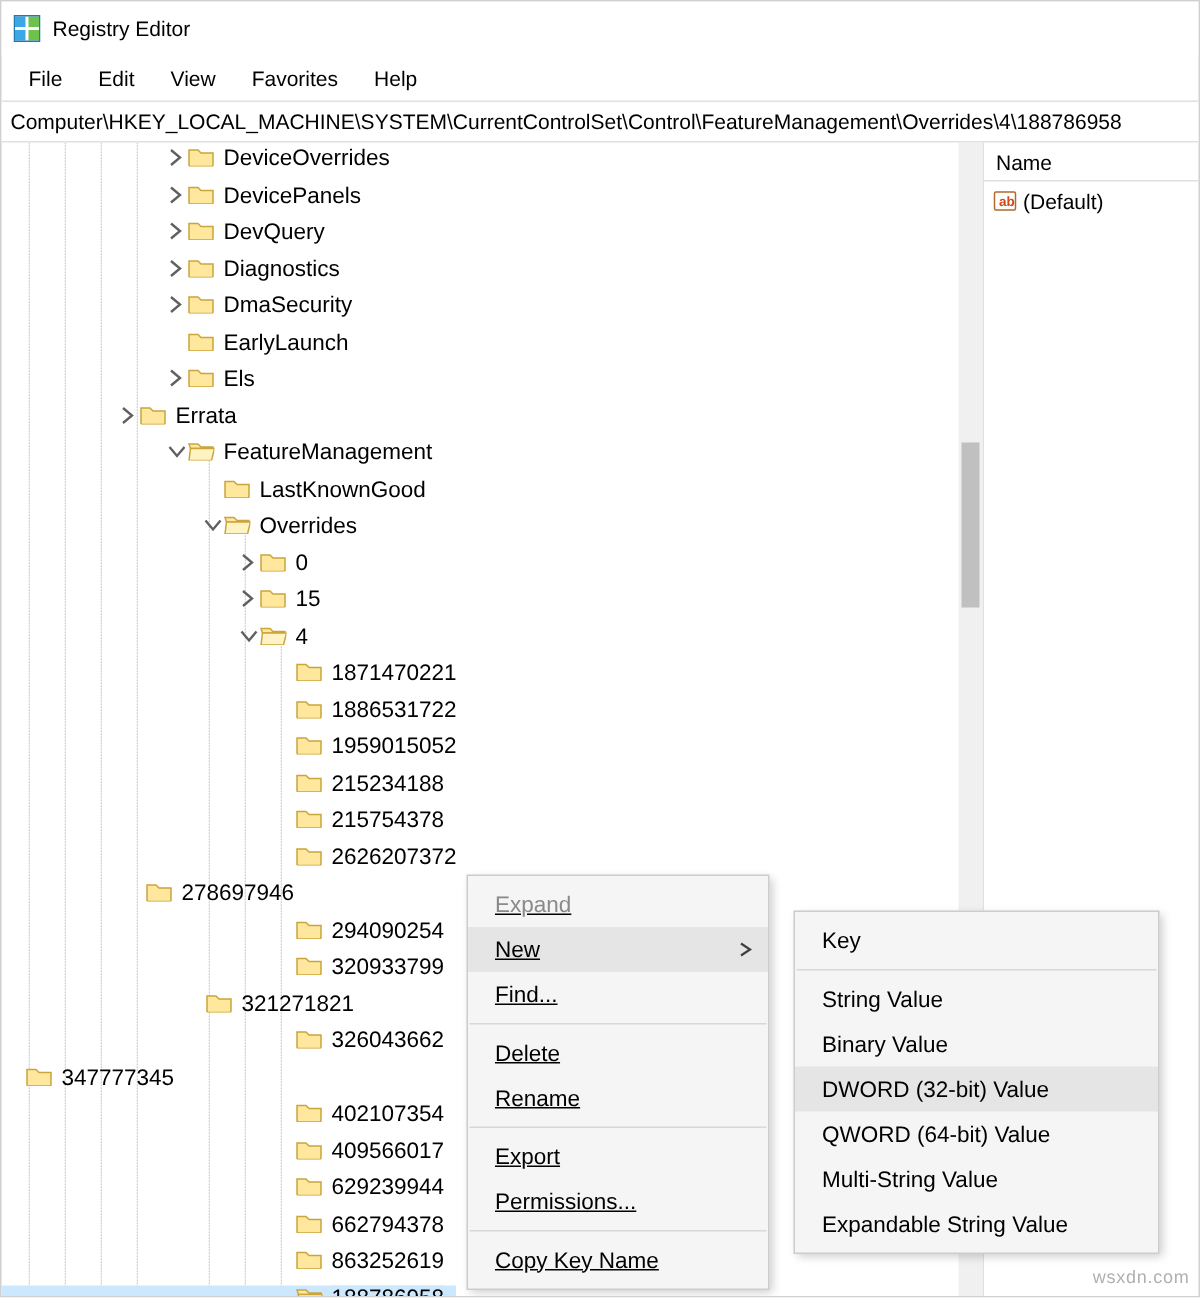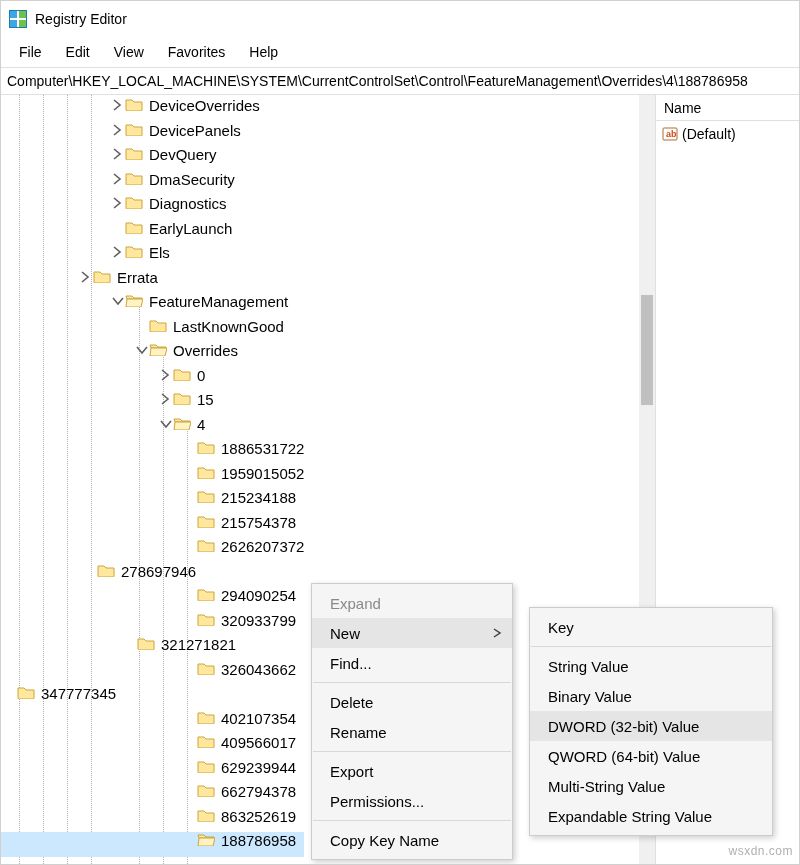--- a/index.html
+++ b/index.html
@@ -159,34 +159,34 @@
             <span class="expander">
                 <svg width="14" height="14">
                   <use href="#chev-r"></use>
                 </svg>
               </span>
             <span class="folder-icon">
                 <svg width="18" height="14" viewBox="0 0 18 14">
                   <use href="#folder-closed"></use>
                 </svg>
               </span>
+            <span class="node-label">Diagnostics</span>
+          </div>
+          <div class="node" style="padding-left:108px">
+            <span class="expander">
+                <svg width="14" height="14">
+                  <use href="#chev-r"></use>
+                </svg>
+              </span>
+            <span class="folder-icon">
+                <svg width="18" height="14" viewBox="0 0 18 14">
+                  <use href="#folder-closed"></use>
+                </svg>
+              </span>
             <span class="node-label">DmaSecurity</span>
-          </div>
-          <div class="node" style="padding-left:108px">
-            <span class="expander">
-                <svg width="14" height="14">
-                  <use href="#chev-r"></use>
-                </svg>
-              </span>
-            <span class="folder-icon">
-                <svg width="18" height="14" viewBox="0 0 18 14">
-                  <use href="#folder-closed"></use>
-                </svg>
-              </span>
-            <span class="node-label">Diagnostics</span>
           </div>
           <div class="node" style="padding-left:108px">
             <span class="expander" style="visibility:hidden">
                 <svg width="14" height="14"></svg>
               </span>
             <span class="folder-icon">
                 <svg width="18" height="14" viewBox="0 0 18 14">
                   <use href="#folder-closed"></use>
                 </svg>
               </span>
@@ -290,20 +290,31 @@
                 </svg>
               </span>
             <span class="folder-icon">
                 <svg width="18" height="14" viewBox="0 0 18 14">
                   <use href="#folder-open"></use>
                 </svg>
               </span>
             <span class="node-label">4</span>
           </div>
 
+          <div class="node" style="padding-left:180px">
+              <span class="expander" style="visibility:hidden">
+                <svg width="14" height="14"></svg>
+              </span>
+              <span class="folder-icon">
+                <svg width="18" height="14" viewBox="0 0 18 14">
+                  <use href="#folder-closed"></use>
+                </svg>
+              </span>
+              <span class="node-label">1871470221</span>
+            </div>
           <div class="node" style="padding-left:180px">
               <span class="expander" style="visibility:hidden">
                 <svg width="14" height="14"></svg>
               </span>
               <span class="folder-icon">
                 <svg width="18" height="14" viewBox="0 0 18 14">
                   <use href="#folder-closed"></use>
                 </svg>
               </span>
               <span class="node-label">1886531722</span>
@@ -503,21 +514,21 @@
               <text x="4" y="11" font-size="9" font-weight="bold" fill="#d04a1a">ab</text>
             </svg>
           </span>
           <span>(Default)</span>
         </div>
       </div>
     </div>
 
   </div>
 
-  <div class="context-menu" style="left:310px; top:582px; width:202px;">
+  <div class="context-menu" style="left:310px; top:582px; width:202px;text-decoration:underline;">
     <div class="cm-item disabled">Expand</div>
     <div class="cm-item hover">
       <span>New</span>
       <span class="cm-arrow">
         <svg width="10" height="10">
             <path d="M2 1 L8 5 L2 9" fill="none" stroke="#404040" stroke-width="1.5"></path>
           </svg>
       </span>
     </div>
     <div class="cm-item">Find...</div>

